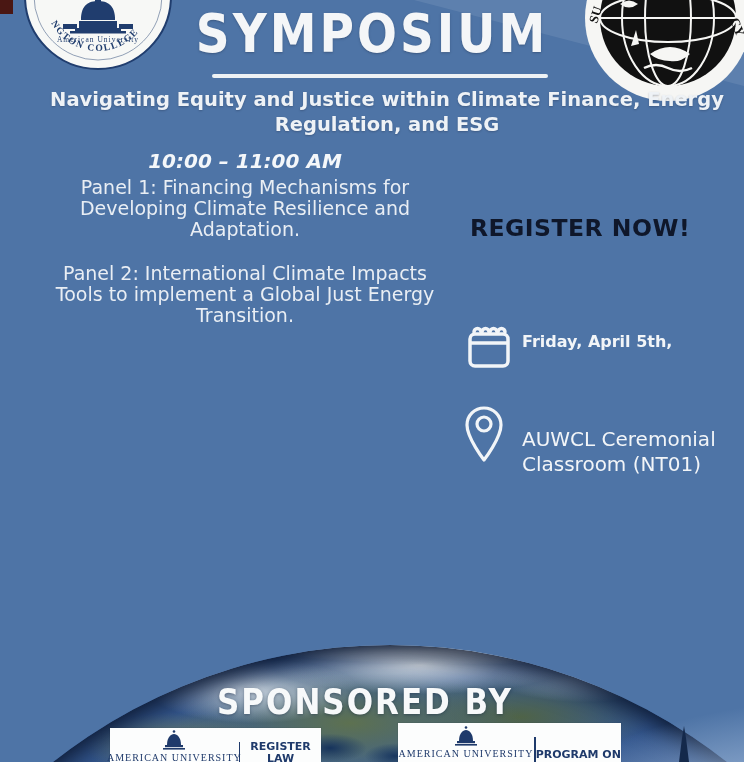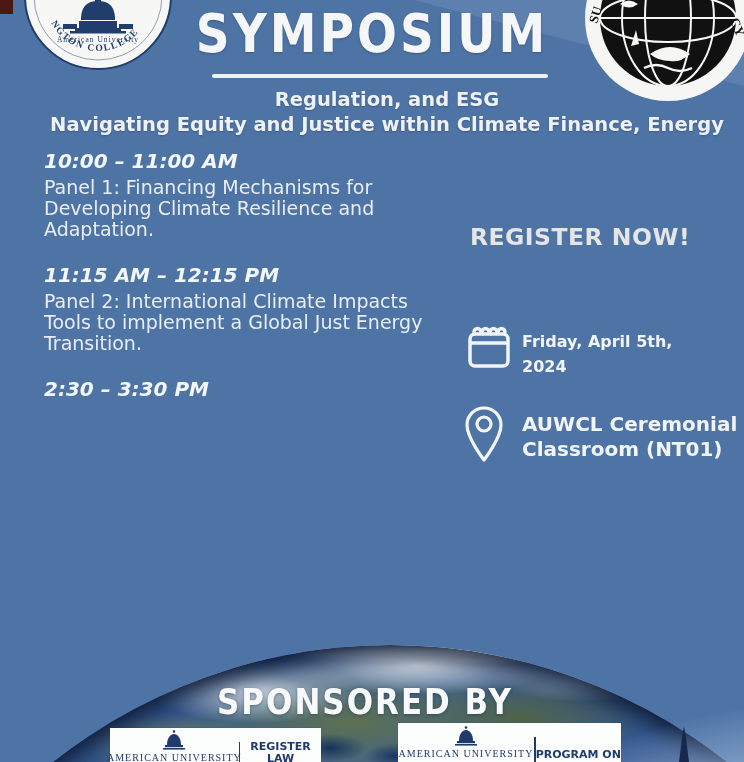--- a/index.html
+++ b/index.html
@@ -29,33 +29,33 @@
     font-size:19.5px;font-weight:bold;color:#eef2f6;line-height:24.5px;
     text-shadow:0 1px 2px rgba(25,38,60,.3);
   }
 
   
   .seal-left{position:absolute;left:23px;top:-79px;width:150px;height:150px;}
   .seal-right{position:absolute;left:584px;top:-66px;width:168px;height:168px;}
 
   
   .schedule{position:absolute;left:44px;top:149px;width:402px;}
-  .slot{margin-bottom:23px;}
+  .slot{margin-bottom:23px;text-align:center;}
   .slot .time{font-style:italic;font-weight:bold;font-size:20px;color:#f4f7fa;margin-bottom:4px;}
   .slot .desc{font-size:19px;line-height:21px;color:#e9eef4;}
 
   
   .register{
-    position:absolute;left:452px;top:223px;width:256px;text-align:center;
-    font-size:23.5px;font-weight:bold;letter-spacing:.5px;color:#e5e5e5;
+    position:absolute;left:452px;top:214px;width:256px;text-align:center;
+    font-size:23.5px;font-weight:bold;letter-spacing:.5px;color:#0f172a;
   }
   .cal-icon{position:absolute;left:464px;top:324px;}
   .date-text{position:absolute;left:522px;top:329px;font-size:16px;font-weight:bold;color:#f2f5f8;line-height:25px;}
   .pin-icon{position:absolute;left:461px;top:404px;}
-  .loc-text{position:absolute;left:522px;top:412px;font-size:20px;font-weight:bold;color:#f2f5f8;line-height:25px;}
+  .loc-text{position:absolute;left:522px;top:427px;font-size:20px;font-weight:normal;color:#f2f5f8;line-height:25px;}
 
   
   .globe{
     position:absolute;left:-154px;top:645px;width:1088px;height:1088px;border-radius:50%;
     background:
       radial-gradient(ellipse 260px 18px at 624px 6px, rgba(246,249,251,.95), rgba(246,249,251,0) 75%),
       radial-gradient(ellipse 210px 42px at 574px 20px, rgba(236,242,246,.95), rgba(236,242,246,0) 70%),
       radial-gradient(ellipse 150px 46px at 409px 46px, rgba(224,232,240,.85), rgba(224,232,240,0) 70%),
       radial-gradient(ellipse 130px 36px at 739px 32px, rgba(214,227,238,.65), rgba(214,227,238,0) 70%),
       radial-gradient(ellipse 46px 18px at 484px 103px, #16335c, rgba(22,51,92,0) 80%),
@@ -154,53 +154,50 @@
         <path d="M60,134 q12,-6 24,0 q12,6 24,0" stroke="#f6f6f4" stroke-width="2.5" fill="none"></path>
       </g>
       <text x="13" y="90" transform="rotate(-72 13 90)" font-family="Liberation Serif, serif" font-size="13" font-weight="bold" fill="#111111">SU</text>
       <text x="146" y="86" transform="rotate(68 146 86)" font-family="Liberation Serif, serif" font-size="13" font-weight="bold" fill="#111111">CY</text>
     </svg>
   </div>
 
   <div class="title">SYMPOSIUM</div>
   <div class="title-rule"></div>
   <div class="subtitle">
+    <div>Navigating Equity and Justice within Climate Finance, Energy</div>
     <div>Regulation, and ESG</div>
-    <div>Navigating Equity and Justice within Climate Finance, Energy</div>
   </div>
 
   <div class="schedule">
     <div class="slot">
       <div class="time">10:00 – 11:00 AM</div>
       <div class="desc">Panel 1: Financing Mechanisms for Developing Climate Resilience and Adaptation.</div>
     </div>
     <div class="slot">
-      <div class="time">11:15 AM – 12:15 PM</div>
       <div class="desc">Panel 2: International Climate Impacts Tools to implement a Global Just Energy Transition.</div>
     </div>
     <div class="slot">
-      <div class="time">2:30 – 3:30 PM</div>
     </div>
   </div>
 
   <div class="register">REGISTER NOW!</div>
 
   <div class="cal-icon">
     <svg width="48" height="48" viewBox="0 0 48 48" fill="none" stroke="#f2f5f8" stroke-width="3.5" stroke-linecap="round">
       <path d="M10,8 a3.5,3.5 0 0 1 7,0"></path>
       <path d="M18,8 a3.5,3.5 0 0 1 7,0"></path>
       <path d="M26,8 a3.5,3.5 0 0 1 7,0"></path>
       <path d="M34,8 a3.5,3.5 0 0 1 7,0"></path>
       <rect x="6" y="10" width="38" height="32" rx="5"></rect>
       <line x1="7" y1="19" x2="43" y2="19"></line>
     </svg>
   </div>
   <div class="date-text">
     <div>Friday, April 5th,</div>
-    <div>2024</div>
   </div>
 
   <div class="pin-icon">
     <svg width="46" height="64" viewBox="0 0 46 64" fill="none" stroke="#f2f5f8" stroke-width="3.2" stroke-linejoin="round">
       <path d="M23,4 C13.6,4 6,11.6 6,21 C6,34 23,56 23,56 C23,56 40,34 40,21 C40,11.6 32.4,4 23,4 Z"></path>
       <circle cx="23" cy="20" r="7"></circle>
     </svg>
   </div>
   <div class="loc-text">
     <div>AUWCL Ceremonial</div>

